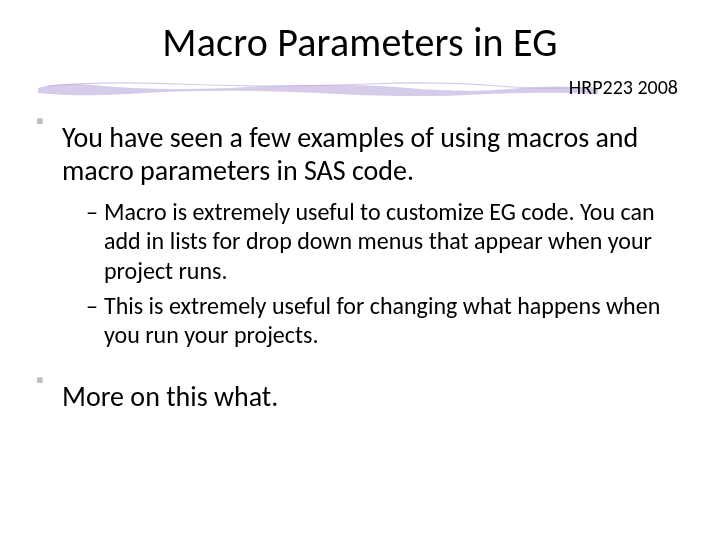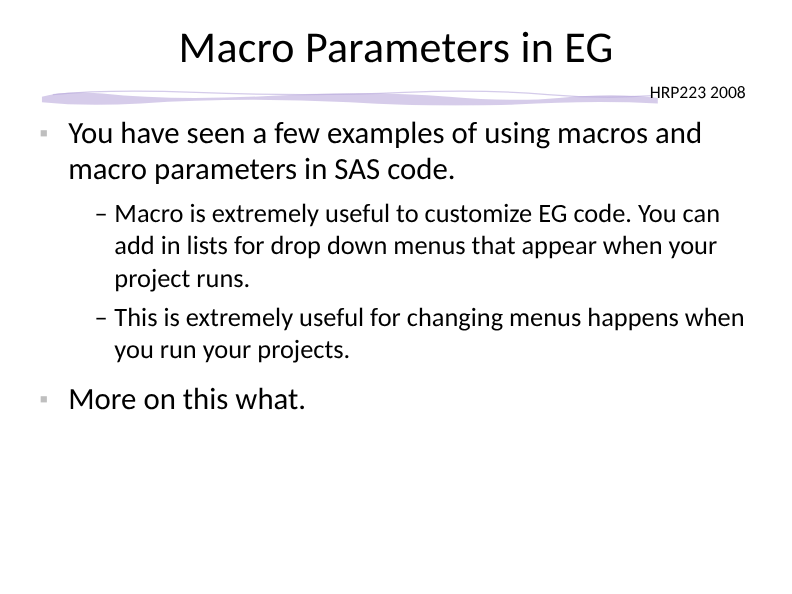--- a/index.html
+++ b/index.html
@@ -33,21 +33,21 @@
     top: 78px;
     left: 38px;
     width: 600px;
     height: 18px;
     pointer-events: none;
   }
   .course {
     position: absolute;
     top: 75px;
     right: 42px;
-    font-size: 16px;
+    font-size: 20px;
     font-weight: 400;
   }
   .body {
     position: absolute;
     top: 104px;
     left: 36px;
     right: 36px;
   }
   .lvl1 {
     display: flex;
@@ -60,20 +60,21 @@
     flex: 0 0 auto;
     width: 18px;
     margin-top: 6px;
     margin-right: 8px;
     color: #bfbfbf;
     font-size: 22px;
     line-height: 1;
   }
   .lvl1 .text {
     flex: 1 1 auto;
+    margin-top: 17px;
   }
   .sub {
     margin-left: 50px;
     margin-top: 8px;
     margin-bottom: 14px;
   }
   .lvl2 {
     display: flex;
     align-items: flex-start;
     font-size: 24px;
@@ -109,21 +110,21 @@
       <span class="text">You have seen a few examples of using macros and macro parameters in SAS code.</span>
     </div>
 
     <div class="sub">
       <div class="lvl2">
         <span class="dash">–</span>
         <span class="text">Macro is extremely useful to customize EG code. You can add in lists for drop down menus that appear when your project runs.</span>
       </div>
       <div class="lvl2">
         <span class="dash">–</span>
-        <span class="text">This is extremely useful for changing menus happens when you run your projects.</span>
+        <span class="text">This is extremely useful for changing what happens when you run your projects.</span>
       </div>
     </div>
 
     <div class="lvl1">
       <span class="bullet">▪</span>
       <span class="text">More on this what.</span>
     </div>
 
   </div>
 </div>

